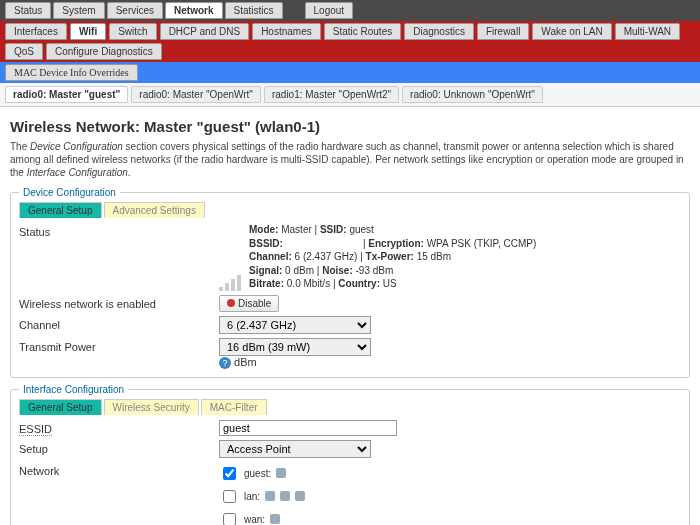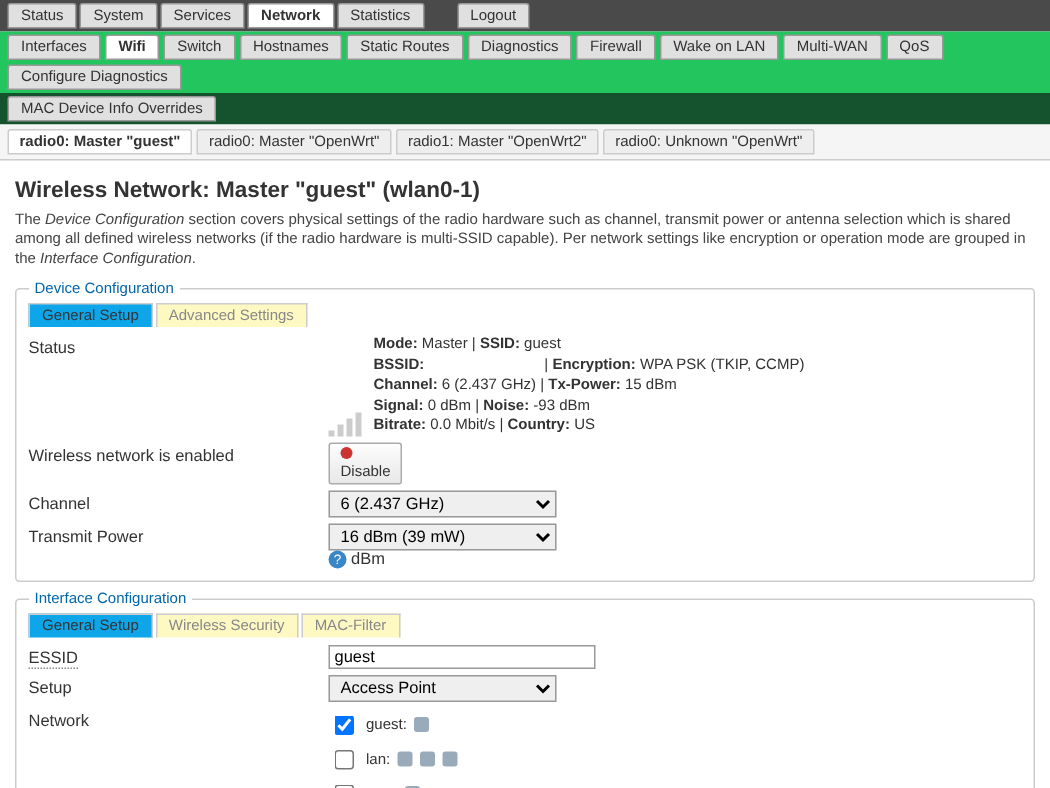--- a/index.html
+++ b/index.html
@@ -1,39 +1,39 @@
 <!DOCTYPE html>
 <html><head>
 <meta charset="utf-8">
 <style>
   body { margin:0; font-family: Arial, Helvetica, sans-serif; font-size:11px; color:#333; background:#fff; width:700px; }
   .topbar { background:#4a4a4a; padding:2px 5px; display:flex; align-items:center; gap:2px;}
   .topbar .tab,.subbar .tab { background:#e0e0e0; border:1px solid #999; padding:2px 8px; border-radius:2px 2px 0 0; font-size:10px; cursor:pointer;}
   .topbar .tab.active,.subbar .tab.active{ background:#fff; font-weight:bold;}
   .topbar .logout{ margin-left:20px;}
-  .subbar{ background:#22c55e; padding:2px 5px; display:flex; flex-wrap:wrap; gap:3px;}
-  .subbar2{ background:#14532d; padding:2px 5px;}
+  .subbar{ background:#b91c1c; padding:2px 5px; display:flex; flex-wrap:wrap; gap:3px;}
+  .subbar2{ background:#3b82f6; padding:2px 5px;font-family:Liberation Serif, serif;}
   .subtabs{ padding:3px 5px; display:flex; gap:3px; background:#f5f5f5; border-bottom:1px solid #ccc;}
   .subtabs .st{ background:#eee; border:1px solid #ccc; padding:2px 7px; font-size:10px; border-radius:2px 2px 0 0; cursor:pointer;}
   .subtabs .st.active{ background:#fff; font-weight:bold;}
   .content{ padding:6px 10px;}
   h2{ font-size:15px; margin:5px 0;}
   .desc{ font-size:10px; color:#444; line-height:1.3; margin-bottom:8px;}
   fieldset{ border:1px solid #ccc; border-radius:3px; margin:6px 0; padding:6px 8px;}
   legend{ font-size:10px; color:#0066aa; padding:0 4px;}
   .cfgtabs{ display:flex; gap:2px; margin:-2px 0 3px; }
   .cfgtabs .ct{ border:1px solid #ccc; border-bottom:none; padding:2px 8px; font-size:10px; background:#fef9c3; color:#888; cursor:pointer;}
-  .cfgtabs .ct.active{ background:#0ea5e9; color:#333;}
+  .cfgtabs .ct.active{ background:#14b8a6; color:#333;}
   .row{ display:flex; align-items:flex-start; padding:2px 0;}
   .lbl{ width:200px; flex:0 0 200px; padding-top:3px;}
   .val{ flex:1;}
   select,input[type=text]{ font-size:11px; border:1px solid #999; padding:1px 3px;}
   select.wide{ width:152px;}
   .statusbox{ font-size:10px; line-height:1.35;}
-  .btn{ display:inline-flex; gap:3px; padding:2px 7px; border:1px solid #aaa; background:linear-gradient(#fdfdfd,#e8e8e8); border-radius:2px; font-size:10px; cursor:pointer;flex-direction:column;}
+  .btn{ display:inline-flex; align-items:center; gap:3px; padding:2px 7px; border:1px solid #aaa; background:linear-gradient(#fdfdfd,#e8e8e8); border-radius:2px; font-size:10px; cursor:pointer;}
   .dot{ display:inline-block; width:8px; height:8px; border-radius:50%;}
   .netline{ display:flex; align-items:center; gap:5px; font-size:10px; padding:2px 0;}
   .icon-tiny{ display:inline-block; width:10px; height:10px; background:#9ab; border-radius:2px;}
   .help{ display:inline-block; width:12px;height:12px;border-radius:50%;background:#3a87c7;color:#fff;font-size:9px;line-height:12px;text-align:center;}
   .dotted{ border-bottom:1px dotted #888;}
   .signal-ico{display:inline-block;width:22px;height:22px;background:
     linear-gradient(#ccc,#ccc) 0 18px/4px 4px no-repeat,
     linear-gradient(#ccc,#ccc) 6px 14px/4px 8px no-repeat,
     linear-gradient(#ccc,#ccc) 12px 10px/4px 12px no-repeat,
     linear-gradient(#ccc,#ccc) 18px 6px/4px 16px no-repeat;}
@@ -46,20 +46,21 @@
     <span class="tab">System</span>
     <span class="tab">Services</span>
     <span class="tab active">Network</span>
     <span class="tab">Statistics</span>
     <span class="tab logout">Logout</span>
   </div>
 <div class="subbar" id="subbar">
     <span class="tab">Interfaces</span>
     <span class="tab active">Wifi</span>
     <span class="tab">Switch</span>
+    <span class="tab">DHCP and DNS</span>
     <span class="tab">Hostnames</span>
     <span class="tab">Static Routes</span>
     <span class="tab">Diagnostics</span>
     <span class="tab">Firewall</span>
     <span class="tab">Wake on LAN</span>
     <span class="tab">Multi-WAN</span>
     <span class="tab">QoS</span>
     <span class="tab">Configure Diagnostics</span>
   </div>
 <div class="subbar subbar2">

